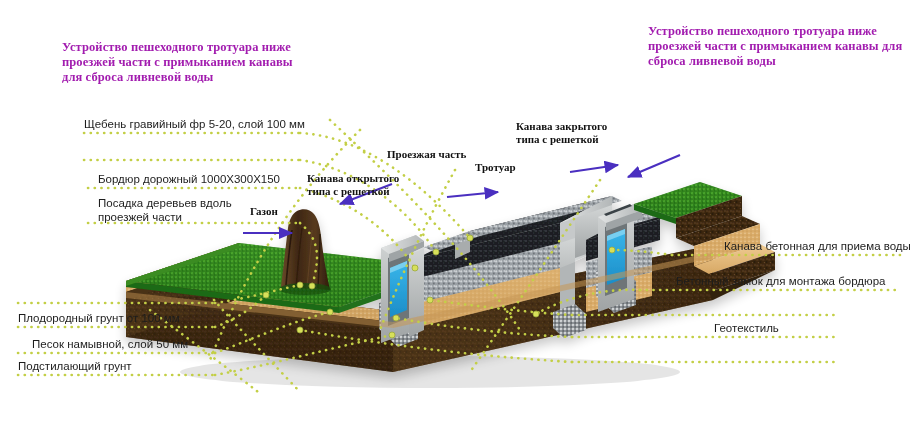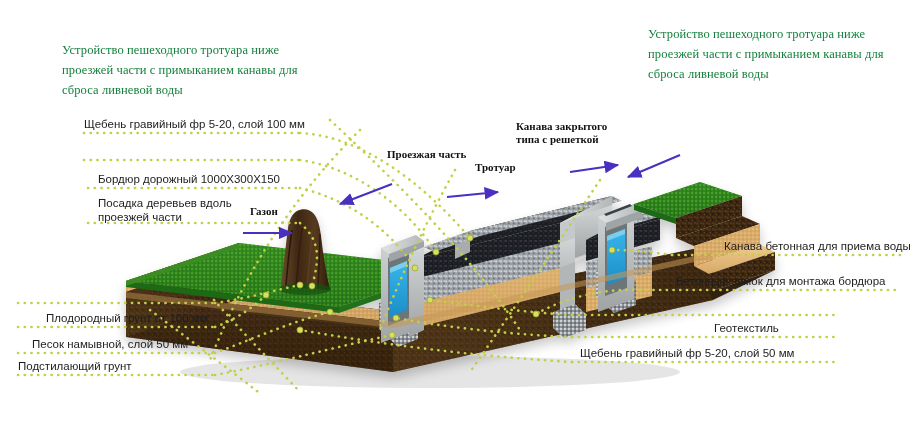--- a/index.html
+++ b/index.html
@@ -1,21 +1,21 @@
 <!DOCTYPE html>
 <html><head>
 <meta charset="utf-8">
 <style>
   html,body{margin:0;padding:0;background:#ffffff;}
   body{width:910px;height:437px;position:relative;overflow:hidden;
        font-family:"Liberation Sans",sans-serif;}
   #stage{position:absolute;left:0;top:0;width:910px;height:437px;}
 
-  .title{position:absolute;font-family:"Liberation Serif",serif;font-weight:normal;
-         font-size:12.5px;line-height:20px;color:#15803d;letter-spacing:.1px;}
+  .title{position:absolute;font-family:"Liberation Serif",serif;font-weight:bold;
+         font-size:12.5px;line-height:15px;color:#a21caf;letter-spacing:.1px;}
   #title-left{left:62px;top:40px;width:250px;}
   #title-right{left:648px;top:24px;width:256px;}
 
   .lbl{position:absolute;font-family:"Liberation Sans",sans-serif;font-size:11.5px;
        line-height:14px;color:#1d1d1d;white-space:nowrap;}
   .lbl.wrap{white-space:normal;}
 
   .dlbl{position:absolute;font-family:"Liberation Serif",serif;font-weight:bold;
         font-size:11px;line-height:13px;color:#111;white-space:nowrap;}
   .dlbl.wrap{white-space:normal;}
@@ -322,28 +322,28 @@
 
   <div class="txtlayer">
 
     <div id="title-left" class="title">Устройство пешеходного тротуара ниже проезжей части с примыканием канавы для сброса  ливневой воды</div>
     <div id="title-right" class="title">Устройство пешеходного тротуара ниже проезжей части с примыканием канавы для сброса  ливневой воды</div>
 
     <div class="lbl" style="left:84px;top:117px;">Щебень гравийный фр 5-20, слой 100 мм</div>
     <div class="lbl" style="left:98px;top:172px;">Бордюр дорожный 1000Х300Х150</div>
     <div class="lbl wrap" style="left:98px;top:196px;width:150px;">Посадка деревьев вдоль проезжей части</div>
 
-    <div class="lbl" style="left:18px;top:311px;margin-left:28px;">Плодородный грунт от 100 мм</div>
+    <div class="lbl" style="left:18px;top:311px;">Плодородный грунт от 100 мм</div>
     <div class="lbl" style="left:32px;top:337px;">Песок намывной, слой 50 мм</div>
     <div class="lbl" style="left:18px;top:359px;">Подстилающий грунт</div>
 
     <div class="lbl" style="left:707px;top:239px;padding-left:17px;">Канава бетонная для приема воды</div>
     <div class="lbl" style="left:676px;top:274px;">Бетонный замок для монтажа бордюра</div>
     <div class="lbl" style="left:714px;top:321px;">Геотекстиль</div>
-    <div class="lbl" style="left:580px;top:346px;">Щебень гравийный фр 5-20, слой 50 мм</div>
-
+
+    <div class="dlbl wrap" style="left:307px;top:172px;width:98px;">Канава открытого типа с решеткой</div>
     <div class="dlbl" style="left:387px;top:148px;">Проезжая часть</div>
     <div class="dlbl" style="left:475px;top:161px;">Тротуар</div>
     <div class="dlbl wrap" style="left:516px;top:120px;width:92px;">Канава закрытого типа с решеткой</div>
     <div class="dlbl" style="left:250px;top:205px;">Газон</div>
 
   </div>
 </div>
 
 </body></html>

